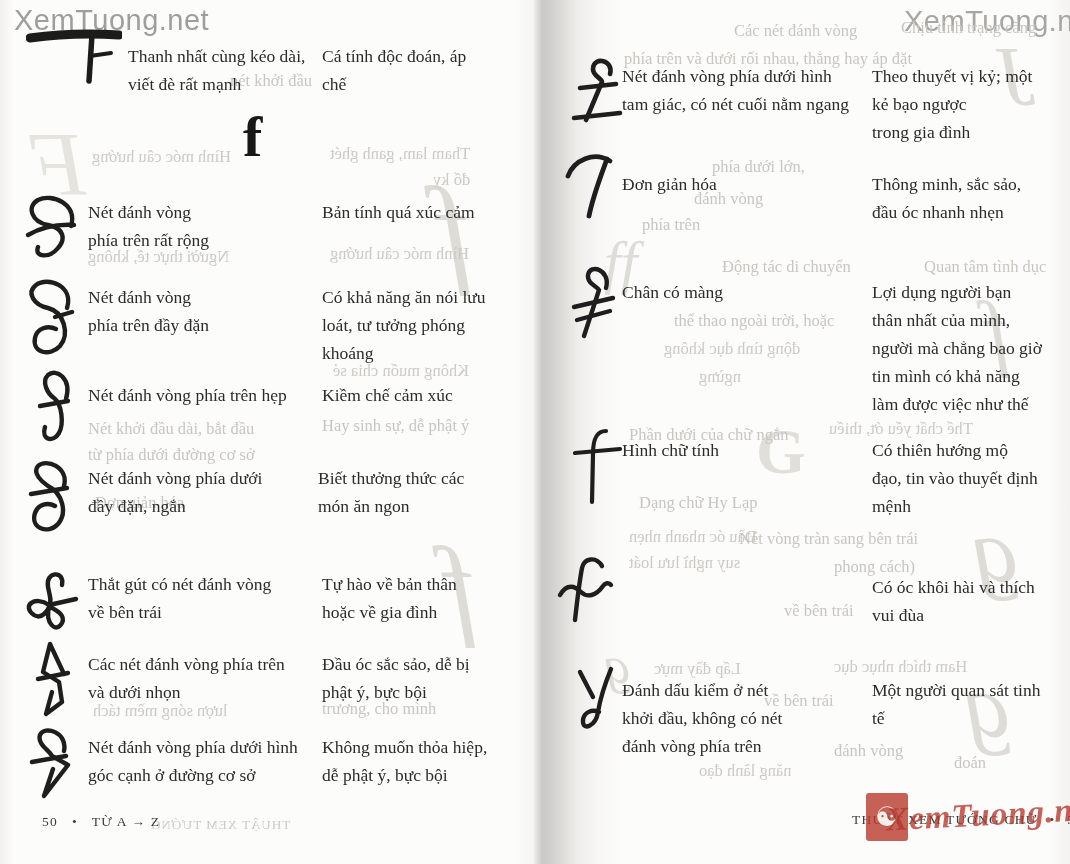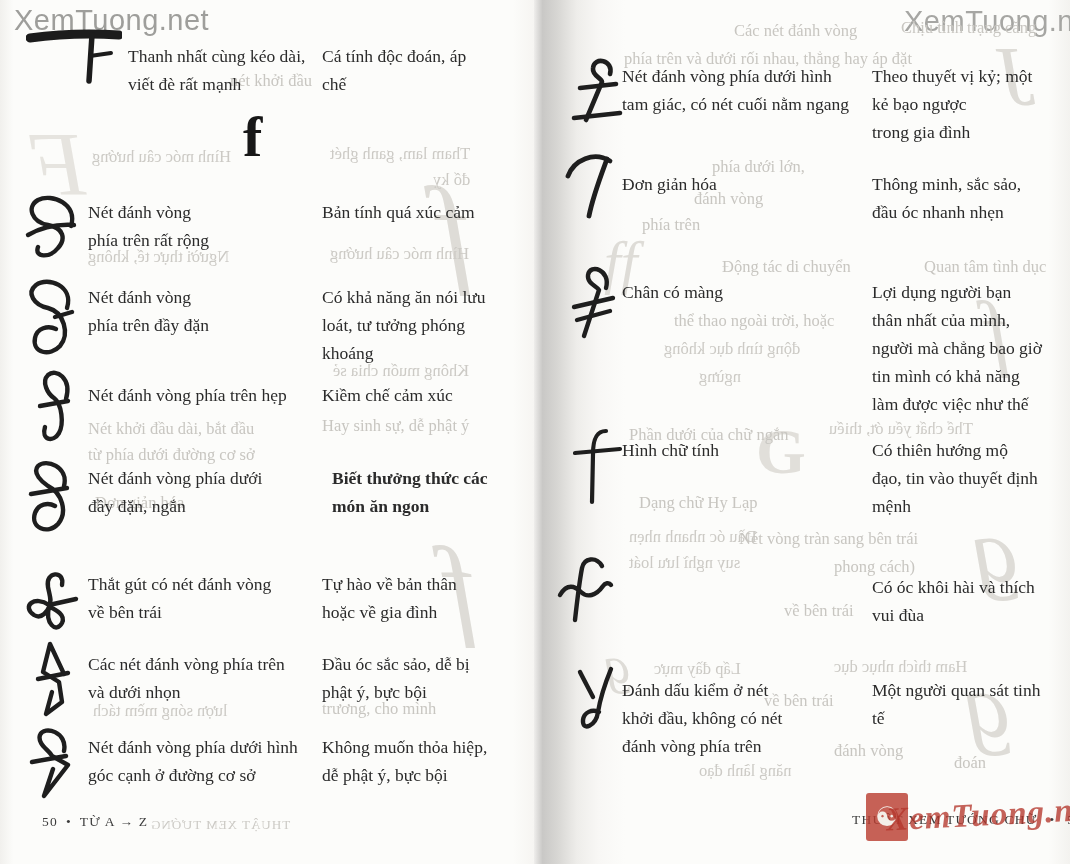--- a/index.html
+++ b/index.html
@@ -27,21 +27,21 @@
   .glyph svg{display:block;}
   .desc,.meaning{
     position:absolute;white-space:pre-line;
     font-size:17.5px;line-height:28px;color:#2b2b2b;
   }
   .section-letter{
     position:absolute;font-weight:bold;font-size:58px;line-height:58px;color:#171717;
   }
   .footer{
     position:absolute;font-size:13.5px;letter-spacing:1.2px;color:#3b3b3b;
-    display:flex;align-items:center;gap:8px;white-space:nowrap;
+    display:flex;align-items:center;gap:14px;white-space:nowrap;
   }
   .bt{
     position:absolute;white-space:pre-line;
     font-size:16.5px;line-height:26px;color:#c8c6c1;pointer-events:none;
   }
   .bt.m{transform:scaleX(-1);color:#cccac5;}
   .ghost{
     position:absolute;font-style:italic;color:#dedcd7;pointer-events:none;
     line-height:1;
   }
@@ -129,21 +129,21 @@
   <div class="meaning" style="left:322px;top:381px;width:200px;">Kiềm chế cảm xúc</div>
 
   <div class="glyph" style="left:20px;top:456px;">
     <svg width="62" height="84" viewBox="0 0 62 84" fill="none" stroke="#1e1e1e" stroke-linecap="round" stroke-linejoin="round" stroke-width="4.4">
       <path d="M44 30 C49 11 26 2 18 10 C12 17 22 26 28 30 C42 37 48 56 38 68 C28 79 10 72 15 57 C18 48 28 46 35 50"></path>
       <path d="M11 38 L47 32"></path>
     </svg>
   </div>
   <div class="desc" style="left:88px;top:464px;width:240px;">Nét đánh vòng phía dưới
 đầy đặn, ngắn</div>
-  <div class="meaning" style="left:332px;top:464px;width:200px;font-weight:bold;">Biết thưởng thức các
+  <div class="meaning" style="left:318px;top:464px;width:200px;">Biết thưởng thức các
 món ăn ngon</div>
 
   <div class="glyph" style="left:18px;top:560px;">
     <svg width="66" height="82" viewBox="0 0 66 82" fill="none" stroke="#1e1e1e" stroke-linecap="round" stroke-linejoin="round" stroke-width="4.4">
       <path d="M44 25 C47 10 27 11 30 27 C32 37 34 42 31 45 C17 35 3 46 16 55 C24 60 30 50 31 47 C27 63 38 74 44 63 C48 55 38 50 32 47"></path>
       <path d="M31 45 L58 39"></path>
     </svg>
   </div>
   <div class="desc" style="left:88px;top:570px;width:240px;">Thắt gút có nét đánh vòng
 về bên trái</div>

